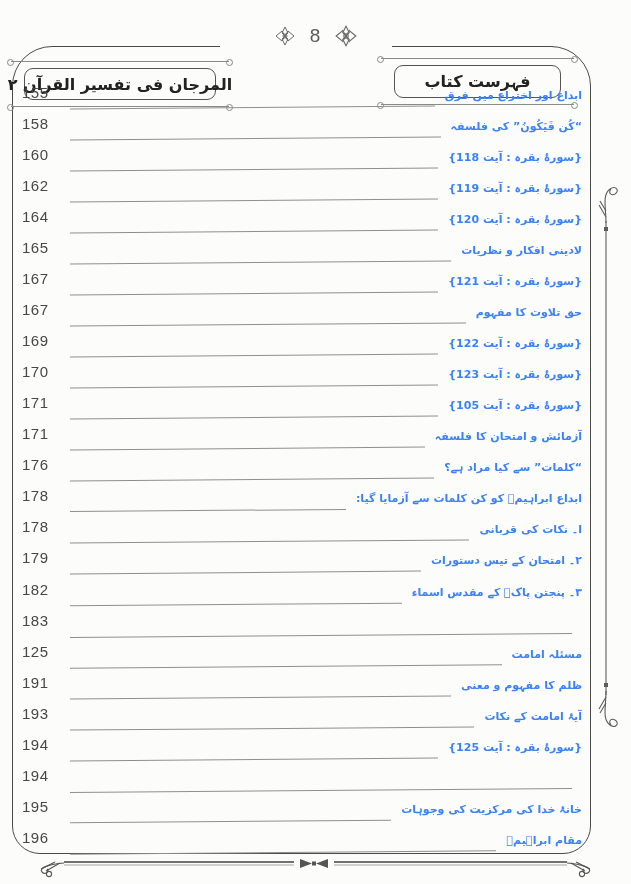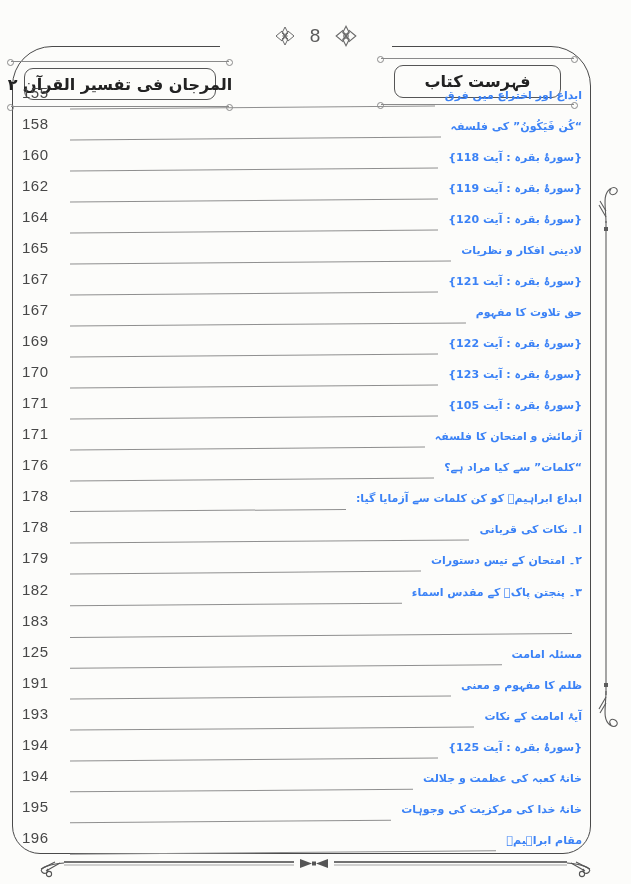--- a/index.html
+++ b/index.html
@@ -237,21 +237,20 @@
 
   <div class="row">
     <span class="num">194</span>
     <span class="leader"></span>
     <span class="title" dir="rtl">{سورۂ بقرہ : آیت 125}</span>
   </div>
 
   <div class="row">
     <span class="num">194</span>
     <span class="leader"></span>
-    <span class="title" dir="rtl">خانۂ کعبہ کی عظمت و جلالت</span>
   </div>
 
   <div class="row">
     <span class="num">195</span>
     <span class="leader"></span>
     <span class="title" dir="rtl">خانۂ خدا کی مرکزیت کی وجوہات</span>
   </div>
 
   <div class="row">
     <span class="num">196</span>

